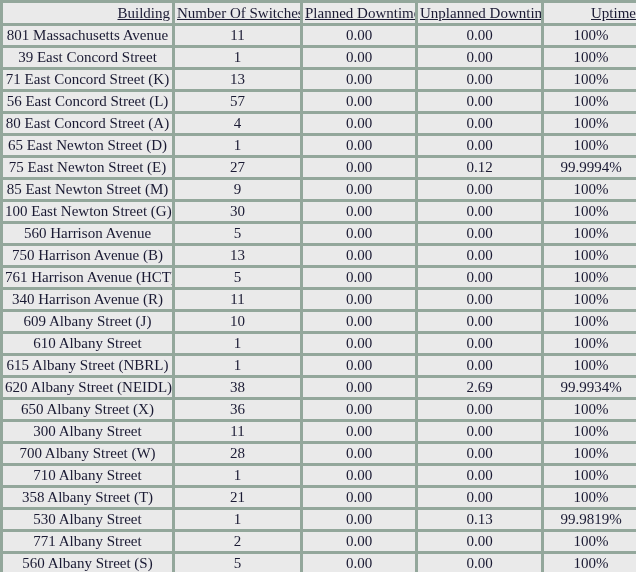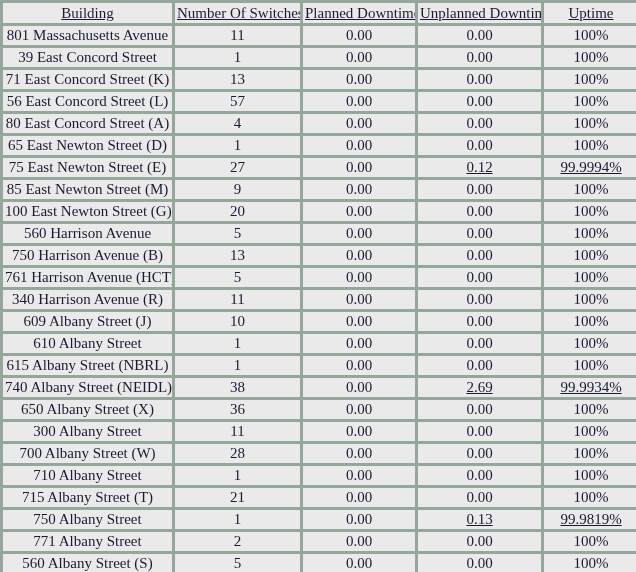--- a/index.html
+++ b/index.html
@@ -37,29 +37,29 @@
     height: 19px;
     padding: 0 2px;
     text-align: center;
     vertical-align: middle;
     white-space: nowrap;
     overflow: hidden;
     font-weight: normal;
   }
   #uptime-table thead th {
     height: 20px;
+    text-align: right;
   }
   .hdr-link {
     text-decoration: underline;
     color: #1a1a33;
     cursor: pointer;
   }
   td.alert {
     background: #efb2a8;
-    text-decoration: underline;
   }
 </style>
 </head>
 <body>
 
 <table id="uptime-table">
   <colgroup>
     <col class="c-building">
     <col class="c-switches">
     <col class="c-planned">
@@ -137,21 +137,21 @@
       </tr>
       <tr>
         <td>85 East Newton Street (M)</td>
         <td>9</td>
         <td>0.00</td>
         <td>0.00</td>
         <td>100%</td>
       </tr>
       <tr>
         <td>100 East Newton Street (G)</td>
-        <td>20</td>
+        <td>30</td>
         <td>0.00</td>
         <td>0.00</td>
         <td>100%</td>
       </tr>
       <tr>
         <td>560 Harrison Avenue</td>
         <td>5</td>
         <td>0.00</td>
         <td>0.00</td>
         <td>100%</td>
@@ -192,21 +192,21 @@
         <td>100%</td>
       </tr>
       <tr>
         <td>615 Albany Street (NBRL)</td>
         <td>1</td>
         <td>0.00</td>
         <td>0.00</td>
         <td>100%</td>
       </tr>
       <tr>
-        <td>740 Albany Street (NEIDL)</td>
+        <td>620 Albany Street (NEIDL)</td>
         <td>38</td>
         <td>0.00</td>
         <td class="alert">2.69</td>
         <td class="alert">99.9934%</td>
       </tr>
       <tr>
         <td>650 Albany Street (X)</td>
         <td>36</td>
         <td>0.00</td>
         <td>0.00</td>
@@ -227,28 +227,28 @@
         <td>100%</td>
       </tr>
       <tr>
         <td>710 Albany Street</td>
         <td>1</td>
         <td>0.00</td>
         <td>0.00</td>
         <td>100%</td>
       </tr>
       <tr>
-        <td>715 Albany Street (T)</td>
+        <td>358 Albany Street (T)</td>
         <td>21</td>
         <td>0.00</td>
         <td>0.00</td>
         <td>100%</td>
       </tr>
       <tr>
-        <td>750 Albany Street</td>
+        <td>530 Albany Street</td>
         <td>1</td>
         <td>0.00</td>
         <td class="alert">0.13</td>
         <td class="alert">99.9819%</td>
       </tr>
       <tr>
         <td>771 Albany Street</td>
         <td>2</td>
         <td>0.00</td>
         <td>0.00</td>

